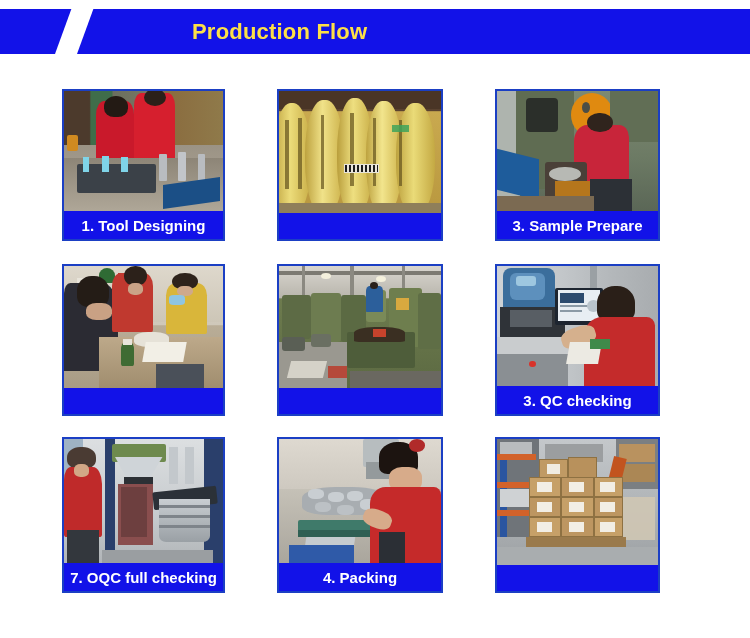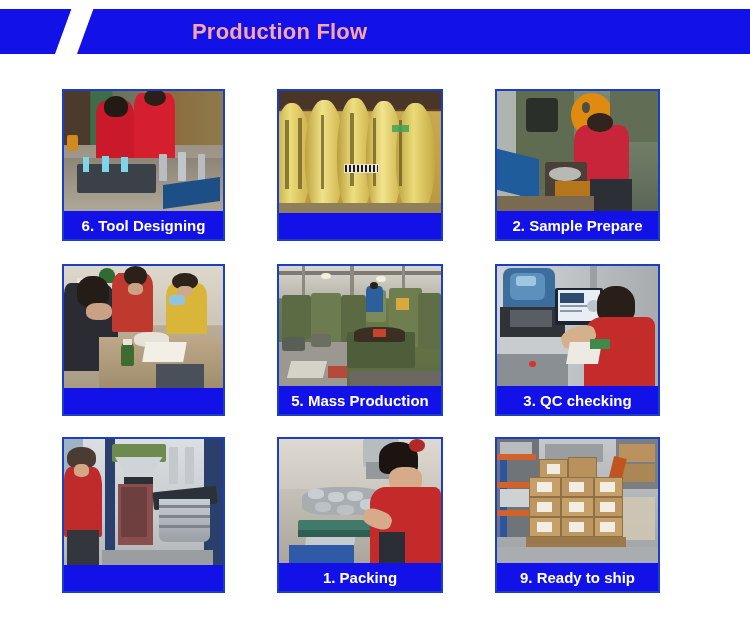--- a/index.html
+++ b/index.html
@@ -33,21 +33,21 @@
     height: 54px;
     background: #ffffff;
     transform: skewX(-20deg);
   }
   .header-title {
     position: absolute;
     left: 192px;
     top: 0;
     height: 45px;
     line-height: 45px;
-    color: #fca5a5;
+    color: #fde047;
     font-size: 22px;
     font-weight: bold;
     letter-spacing: 0.2px;
     white-space: nowrap;
   }
 
   
   .grid {
     position: absolute;
     left: 0;
@@ -140,21 +140,21 @@
         <div class="sh" style="left:12%;top:54%;width:4%;height:12%;background:#7fd4e8;"></div>
         <div class="sh" style="left:24%;top:53%;width:4%;height:13%;background:#7fd4e8;"></div>
         <div class="sh" style="left:36%;top:54%;width:4%;height:12%;background:#7fd4e8;"></div>
         <div class="sh" style="left:60%;top:52%;width:5%;height:22%;background:#b9bcc0;border-radius:1px;"></div>
         <div class="sh" style="left:72%;top:50%;width:5%;height:24%;background:#c2c5c9;border-radius:1px;"></div>
         <div class="sh" style="left:84%;top:52%;width:5%;height:22%;background:#b9bcc0;border-radius:1px;"></div>
         <div class="sh" style="left:62%;top:74%;width:36%;height:20%;background:#1b4f86;transform:skewY(-8deg);"></div>
         <div class="sh" style="left:2%;top:36%;width:7%;height:13%;background:#d08a20;border-radius:2px;"></div>
       </div>
     </div>
-    <div class="card-label">6. Tool Designing</div>
+    <div class="card-label">1. Tool Designing</div>
   </div>
 
   <div class="card" style="left:277px; top:89px; width:166px; height:152px;">
     <div class="card-photo" style="height:122px;">
       <div class="scene s2">
         <div class="sh" style="left:0;top:0;width:100%;height:15%;background:#4a3526;"></div>
         <div class="sh" style="left:-4%;top:10%;width:24%;height:92%;background:linear-gradient(90deg,#bda23f,#ecdc7a 45%,#c8ad46);border-radius:46%;"></div>
         <div class="sh" style="left:16%;top:7%;width:24%;height:95%;background:linear-gradient(90deg,#bda23f,#f0e289 45%,#cbb048);border-radius:46%;"></div>
         <div class="sh" style="left:36%;top:6%;width:22%;height:96%;background:linear-gradient(90deg,#b99e3c,#eedf80 45%,#c8ad46);border-radius:46%;"></div>
         <div class="sh" style="left:54%;top:8%;width:22%;height:94%;background:linear-gradient(90deg,#bda23f,#f2e58d 45%,#cdb24a);border-radius:46%;"></div>
@@ -186,21 +186,21 @@
         <div class="sh" style="left:48%;top:28%;width:34%;height:56%;background:#c8253a;border-radius:24% 18% 6% 6%;"></div>
         <div class="sh" style="left:56%;top:18%;width:16%;height:16%;background:#30241d;border-radius:50%;"></div>
         <div class="sh" style="left:58%;top:72%;width:26%;height:28%;background:#2c3036;"></div>
         <div class="sh" style="left:0;top:52%;width:26%;height:34%;background:#1e5c9b;transform:skewY(14deg);"></div>
         <div class="sh" style="left:30%;top:58%;width:26%;height:30%;background:#4a4038;border-radius:3px;"></div>
         <div class="sh" style="left:32%;top:62%;width:20%;height:12%;background:#b7b9b4;border-radius:50%;"></div>
         <div class="sh" style="left:36%;top:74%;width:22%;height:18%;background:#b5761c;"></div>
         <div class="sh" style="left:0;top:86%;width:60%;height:14%;background:#7b6a52;"></div>
       </div>
     </div>
-    <div class="card-label">2. Sample Prepare</div>
+    <div class="card-label">3. Sample Prepare</div>
   </div>
 
   <div class="card" style="left:62px; top:264px; width:163px; height:152px;">
     <div class="card-photo" style="height:122px;">
       <div class="scene s4">
         <div class="sh" style="left:0;top:0;width:100%;height:46%;background:linear-gradient(#ded8cc,#cdc6b7);"></div>
         <div class="sh" style="left:22%;top:2%;width:10%;height:12%;background:#2f6b34;border-radius:50% 50% 20% 20%;"></div>
         <div class="sh" style="left:34%;top:6%;width:12%;height:9%;background:#b8342c;"></div>
         <div class="sh" style="left:8%;top:10%;width:12%;height:16%;background:#e8e4da;"></div>
         <div class="sh" style="left:0;top:14%;width:34%;height:72%;background:#2b2b33;border-radius:12% 30% 0 0;"></div>
@@ -246,21 +246,20 @@
         <div class="sh" style="left:46%;top:50%;width:32%;height:12%;background:#3a2f22;border-radius:40% 40% 10% 10%;"></div>
         <div class="sh" style="left:58%;top:52%;width:8%;height:6%;background:#c6432c;"></div>
         <div class="sh" style="left:0;top:62%;width:42%;height:38%;background:#9a9890;"></div>
         <div class="sh" style="left:2%;top:58%;width:14%;height:12%;background:#5a5f55;border-radius:3px;"></div>
         <div class="sh" style="left:20%;top:56%;width:12%;height:10%;background:#6a6f62;border-radius:3px;"></div>
         <div class="sh" style="left:6%;top:78%;width:22%;height:14%;background:#d5d2c8;transform:skewX(-14deg);"></div>
         <div class="sh" style="left:30%;top:82%;width:12%;height:10%;background:#b5493a;"></div>
         <div class="sh" style="left:44%;top:86%;width:56%;height:14%;background:#6a6860;"></div>
       </div>
     </div>
-    <div class="card-label">5. Mass Production</div>
   </div>
 
   <div class="card" style="left:495px; top:264px; width:165px; height:152px;">
     <div class="card-photo" style="height:122px;">
       <div class="scene s6">
         <div class="sh" style="left:0;top:0;width:100%;height:100%;background:linear-gradient(90deg,#cfd3d6 0%,#c3c7ca 40%,#b4b8bb 70%,#a8acaf 100%);"></div>
         <div class="sh" style="left:58%;top:0;width:4%;height:72%;background:#9aa0a4;"></div>
         <div class="sh" style="left:4%;top:2%;width:32%;height:34%;background:#3b6e9c;border-radius:8px 8px 2px 2px;"></div>
         <div class="sh" style="left:8%;top:6%;width:22%;height:22%;background:#5d90bd;border-radius:6px;"></div>
         <div class="sh" style="left:12%;top:8%;width:12%;height:8%;background:#9ec7e0;border-radius:3px;"></div>
@@ -304,20 +303,21 @@
         <div class="sh" style="left:56%;top:40%;width:40%;height:14%;background:#2b3138;transform:rotate(-6deg);border-radius:2px;"></div>
         <div class="sh" style="left:60%;top:48%;width:32%;height:34%;background:linear-gradient(#c9ced2,#9aa0a5);border-radius:0 0 14% 14%;"></div>
         <div class="sh" style="left:60%;top:52%;width:32%;height:3%;background:#7e848a;"></div>
         <div class="sh" style="left:60%;top:60%;width:32%;height:3%;background:#7e848a;"></div>
         <div class="sh" style="left:60%;top:68%;width:32%;height:3%;background:#7e848a;"></div>
         <div class="sh" style="left:66%;top:6%;width:6%;height:30%;background:#c3c8cc;"></div>
         <div class="sh" style="left:76%;top:6%;width:6%;height:30%;background:#c3c8cc;"></div>
         <div class="sh" style="left:24%;top:88%;width:70%;height:12%;background:#9a9ea1;"></div>
       </div>
     </div>
+    <div class="card-label">7. OQC full checking</div>
   </div>
 
   <div class="card" style="left:277px; top:437px; width:166px; height:156px;">
     <div class="card-photo" style="height:126px;">
       <div class="scene s8">
         <div class="sh" style="left:0;top:0;width:100%;height:42%;background:linear-gradient(#ded9d0,#cdc8bf);"></div>
         <div class="sh" style="left:0;top:40%;width:100%;height:60%;background:linear-gradient(#c5c1b7,#a9a59c);"></div>
         <div class="sh" style="left:52%;top:0;width:22%;height:22%;background:#b7bdbf;border-radius:2px;"></div>
         <div class="sh" style="left:54%;top:18%;width:20%;height:14%;background:#949a9c;"></div>
         <div class="sh" style="left:14%;top:38%;width:52%;height:22%;background:#a8adb1;border-radius:40% 40% 30% 30%;"></div>
@@ -332,21 +332,21 @@
         <div class="sh" style="left:16%;top:78%;width:30%;height:14%;background:#c6cbcf;transform:skewX(-8deg);"></div>
         <div class="sh" style="left:6%;top:84%;width:40%;height:16%;background:#2f5aa8;"></div>
         <div class="sh" style="left:62%;top:2%;width:24%;height:26%;background:#1c1410;border-radius:46% 46% 22% 22%;"></div>
         <div class="sh" style="left:80%;top:0;width:10%;height:10%;background:#b02a2a;border-radius:50%;"></div>
         <div class="sh" style="left:68%;top:22%;width:20%;height:20%;background:#d7ab8a;border-radius:40%;"></div>
         <div class="sh" style="left:56%;top:38%;width:44%;height:62%;background:#c52a2a;border-radius:22% 10% 0 0;"></div>
         <div class="sh" style="left:52%;top:56%;width:18%;height:14%;background:#d7ab8a;border-radius:40%;transform:rotate(20deg);"></div>
         <div class="sh" style="left:62%;top:74%;width:16%;height:26%;background:#2b2f35;"></div>
       </div>
     </div>
-    <div class="card-label">1. Packing</div>
+    <div class="card-label">4. Packing</div>
   </div>
 
   <div class="card" style="left:495px; top:437px; width:165px; height:156px;">
     <div class="card-photo" style="height:126px;">
       <div class="scene s9">
         <div class="sh" style="left:0;top:0;width:100%;height:100%;background:linear-gradient(#c4c8cb,#adb1b4 60%,#9da1a4);"></div>
         <div class="sh" style="left:0;top:0;width:26%;height:78%;background:#6f7479;"></div>
         <div class="sh" style="left:2%;top:2%;width:4%;height:76%;background:#2a55a0;"></div>
         <div class="sh" style="left:0;top:12%;width:24%;height:5%;background:#d2622a;"></div>
         <div class="sh" style="left:0;top:34%;width:24%;height:5%;background:#d2622a;"></div>
@@ -377,16 +377,15 @@
         <div class="sh" style="left:25%;top:66%;width:9%;height:8%;background:#f2eee5;"></div>
         <div class="sh" style="left:40%;top:62%;width:20%;height:16%;background:#bd9661;border:1px solid #8e7142;box-sizing:border-box;"></div>
         <div class="sh" style="left:45%;top:66%;width:9%;height:8%;background:#f2eee5;"></div>
         <div class="sh" style="left:60%;top:62%;width:18%;height:16%;background:#c6a068;border:1px solid #8e7142;box-sizing:border-box;"></div>
         <div class="sh" style="left:64%;top:66%;width:9%;height:8%;background:#f2eee5;"></div>
         <div class="sh" style="left:78%;top:46%;width:20%;height:34%;background:#cfc7b4;opacity:.9;"></div>
         <div class="sh" style="left:18%;top:78%;width:62%;height:8%;background:#9a7a4c;"></div>
         <div class="sh" style="left:0;top:86%;width:100%;height:14%;background:#a9adaf;"></div>
       </div>
     </div>
-    <div class="card-label">9. Ready to ship</div>
   </div>
 
 </div>
 
 </body></html>

